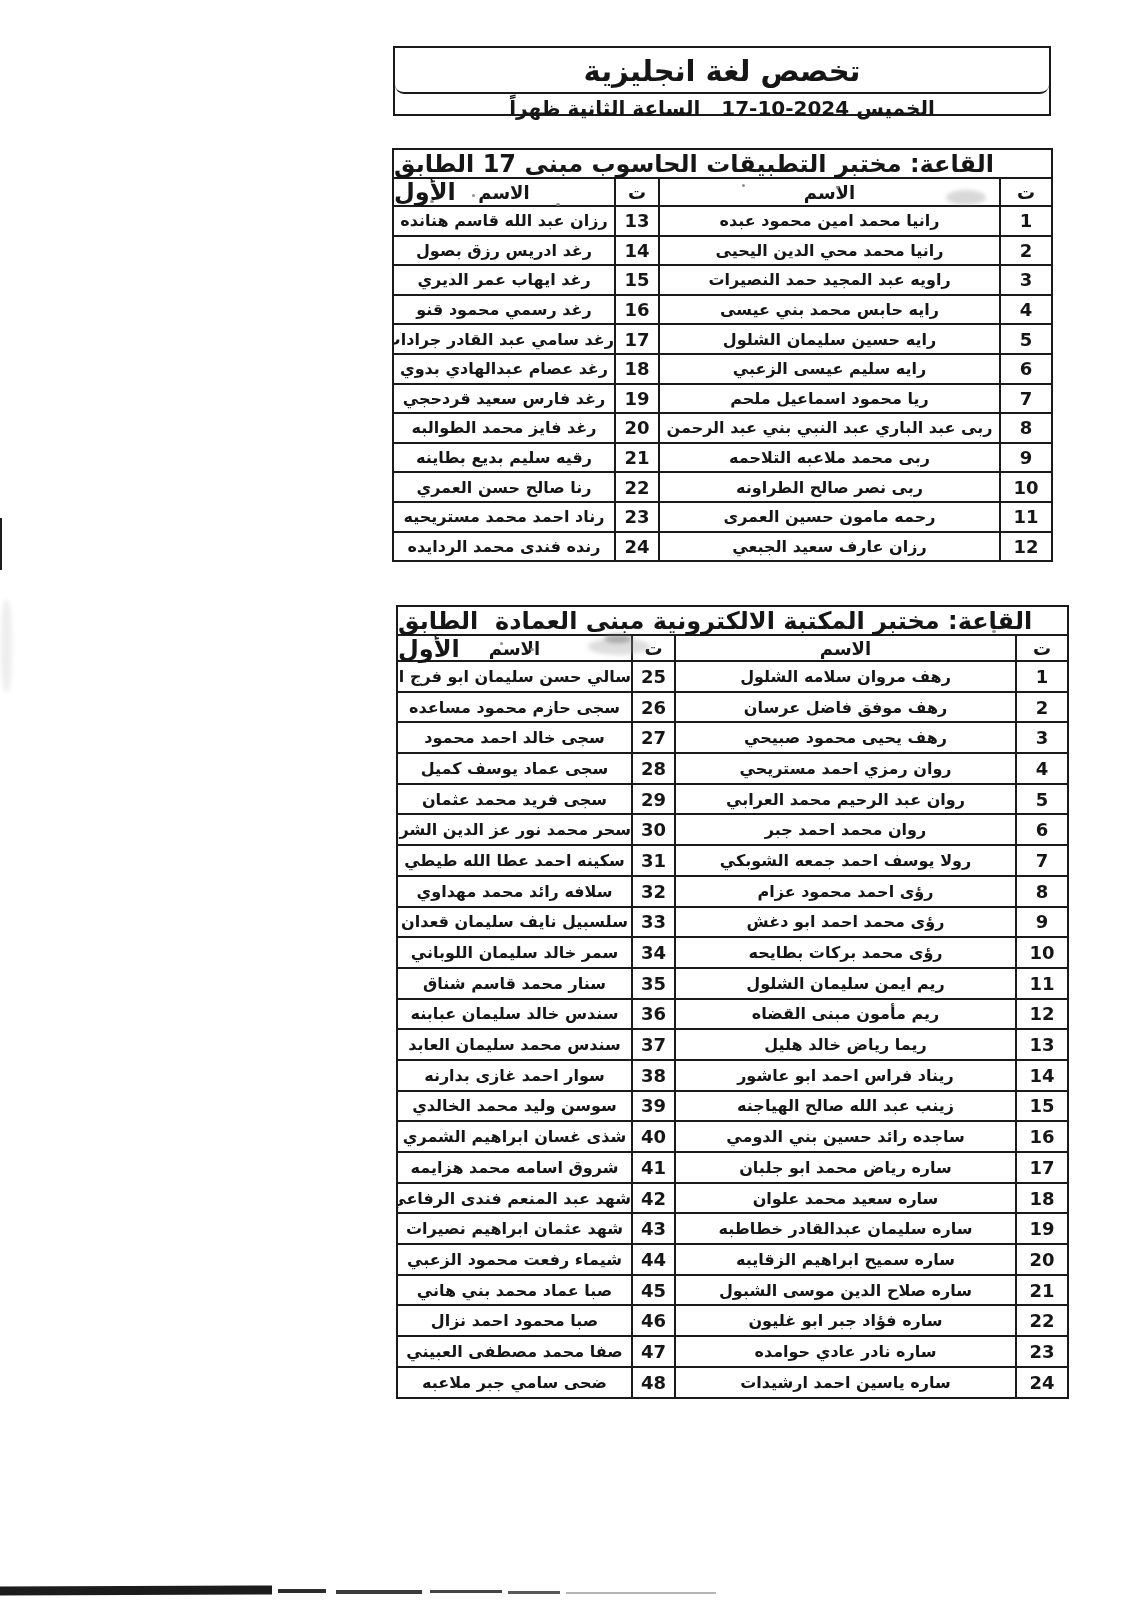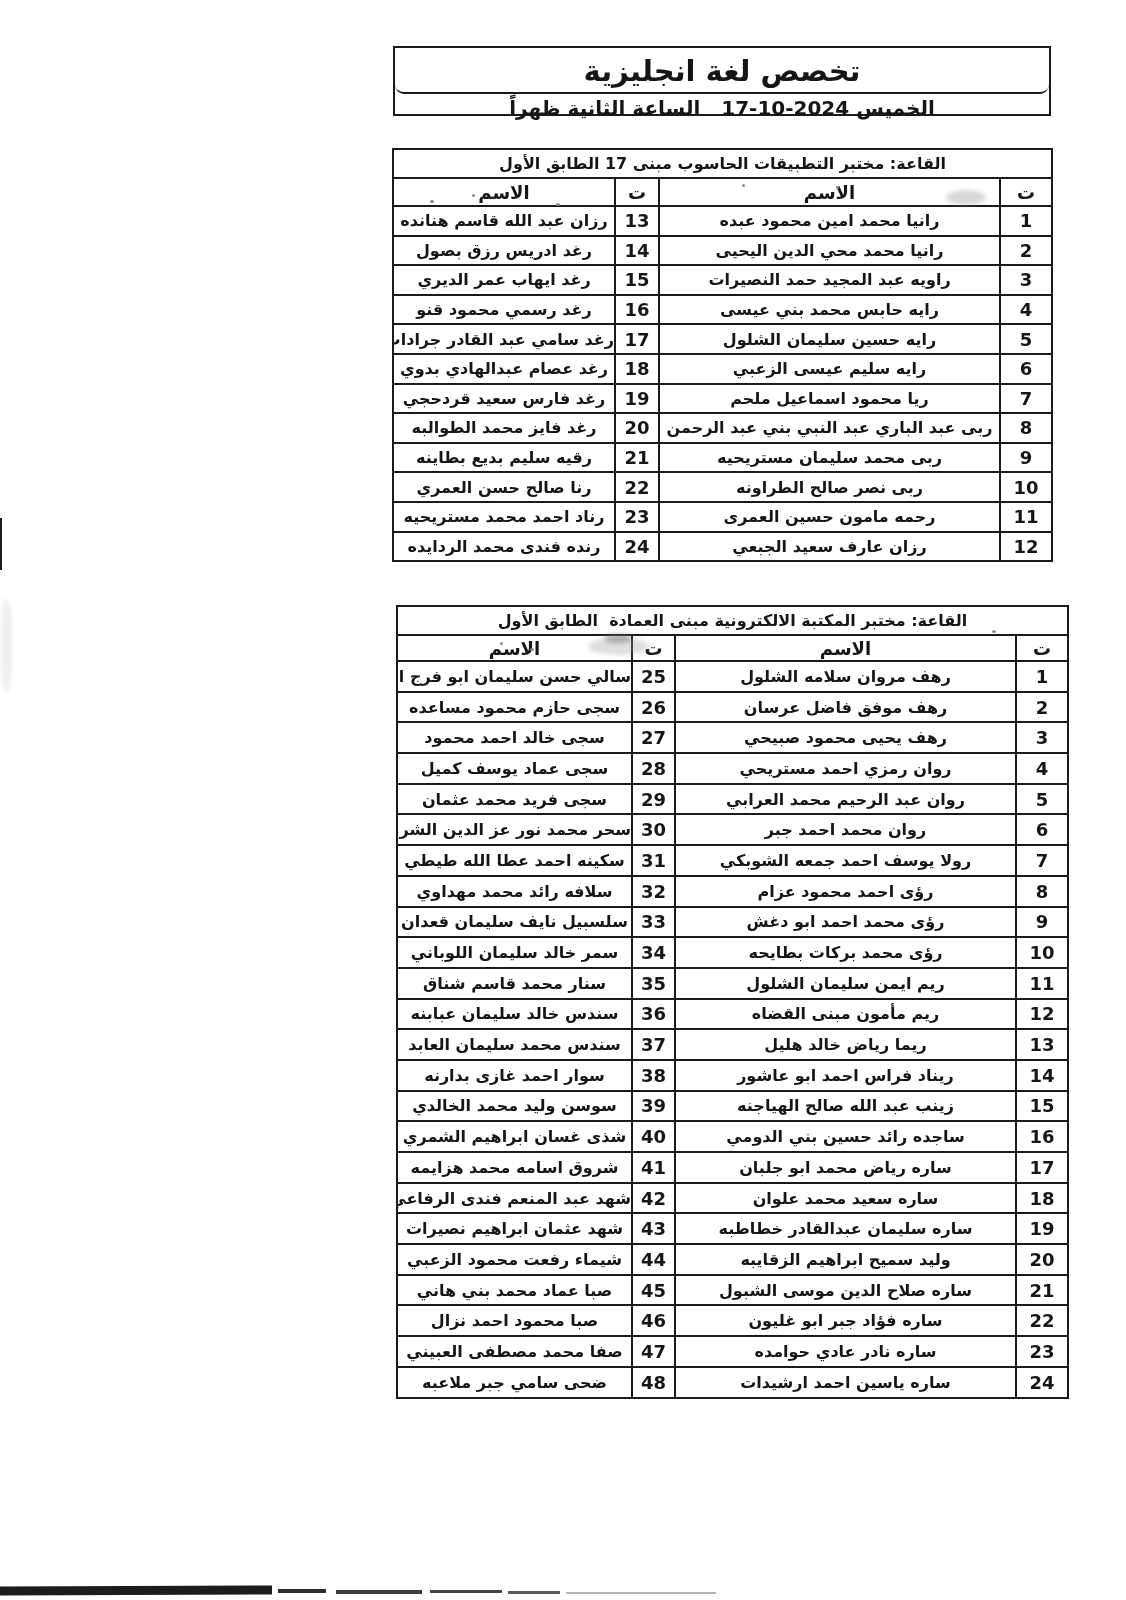--- a/index.html
+++ b/index.html
@@ -13,22 +13,22 @@
     position:absolute;left:393px;top:46px;width:654px;
     border:2.5px solid #1a1a1a;direction:rtl;text-align:center;
   }
   .title-main{height:44px;line-height:46px;font-size:29px;border-bottom:2px solid #1a1a1a;border-radius:9px;}
   .title-date{height:20px;line-height:29px;font-size:20px;}
   
   .roomtbl{position:absolute;direction:rtl;}
   #table1{left:392px;top:148px;width:661px;}
   #table2{left:396px;top:605px;width:673px;}
   .room{
-    border:2px solid #1a1a1a;text-align:center;
-    font-size:16px;height:27px;line-height:28px;
+    border:2px solid #1a1a1a;text-align:left;
+    font-size:24px;height:27px;line-height:28px;
   }
   .roomtbl table{
     width:100%;border-collapse:collapse;table-layout:fixed;margin-top:-2px;
     direction:rtl;
   }
   .roomtbl th,.roomtbl td{
     border:2px solid #1a1a1a;text-align:center;padding:0;overflow:hidden;white-space:nowrap;
   }
   .roomtbl th{font-size:18px;}
   #table1 thead tr{height:28px;}
@@ -114,21 +114,21 @@
           <td class="name">رغد فارس سعيد قردحجي</td>
         </tr>
         <tr>
           <td class="num">8</td>
           <td class="name">ربى عبد الباري عبد النبي بني عبد الرحمن</td>
           <td class="num">20</td>
           <td class="name">رغد فايز محمد الطوالبه</td>
         </tr>
         <tr>
           <td class="num">9</td>
-          <td class="name">ربى محمد سليمان مستريحيه</td>
+          <td class="name">ربى محمد ملاعبه التلاحمه</td>
           <td class="num">21</td>
           <td class="name">رقيه سليم بديع بطاينه</td>
         </tr>
         <tr>
           <td class="num">10</td>
           <td class="name">ربى نصر صالح الطراونه</td>
           <td class="num">22</td>
           <td class="name">رنا صالح حسن العمري</td>
         </tr>
         <tr>
@@ -274,21 +274,21 @@
           <td class="name">شهد عبد المنعم فندى الرفاعي</td>
         </tr>
         <tr>
           <td class="num">19</td>
           <td class="name">ساره سليمان عبدالقادر خطاطبه</td>
           <td class="num">43</td>
           <td class="name">شهد عثمان ابراهيم نصيرات</td>
         </tr>
         <tr>
           <td class="num">20</td>
-          <td class="name">وليد سميح ابراهيم الزقايبه</td>
+          <td class="name">ساره سميح ابراهيم الزقايبه</td>
           <td class="num">44</td>
           <td class="name">شيماء رفعت محمود الزعبي</td>
         </tr>
         <tr>
           <td class="num">21</td>
           <td class="name">ساره صلاح الدين موسى الشبول</td>
           <td class="num">45</td>
           <td class="name">صبا عماد محمد بني هاني</td>
         </tr>
         <tr>

